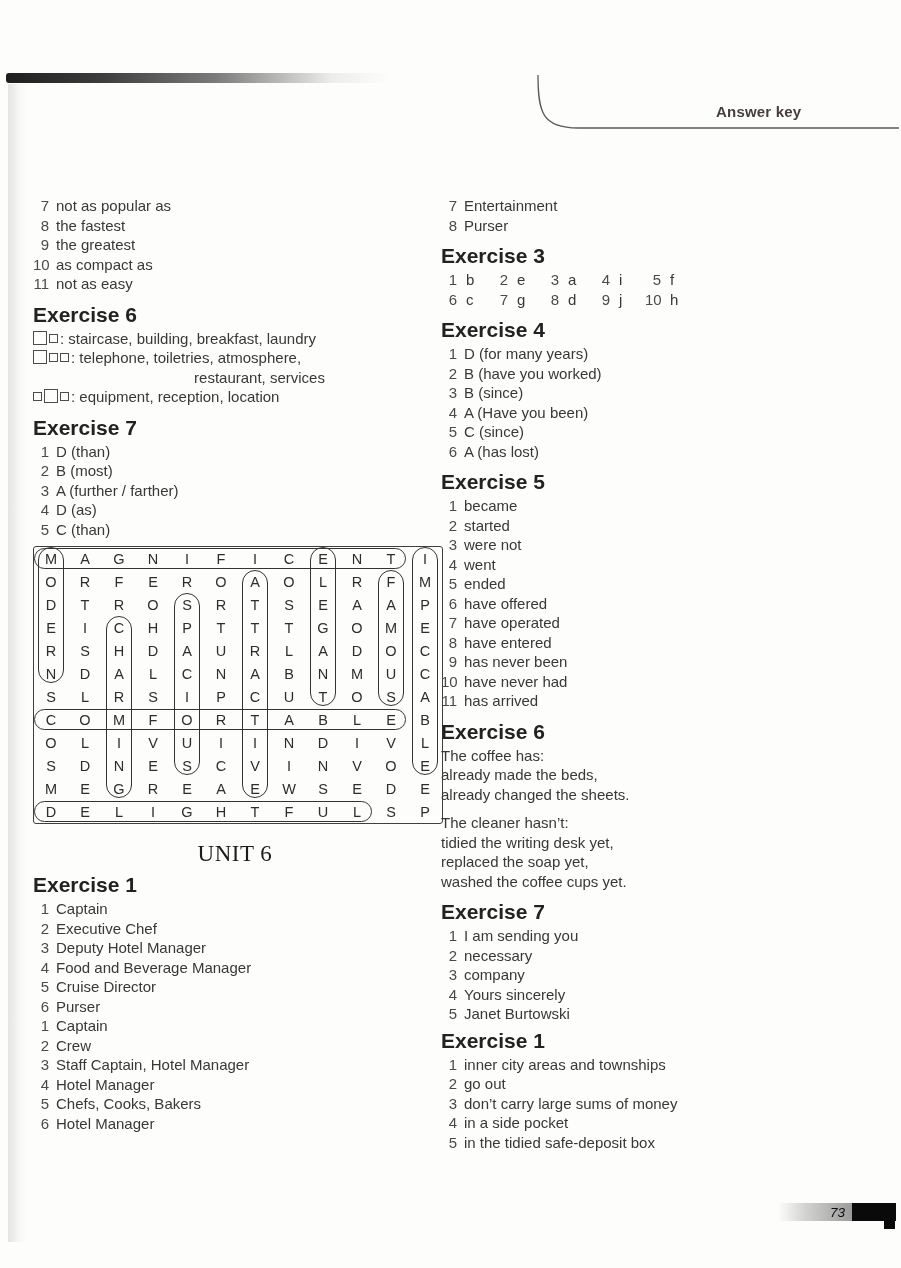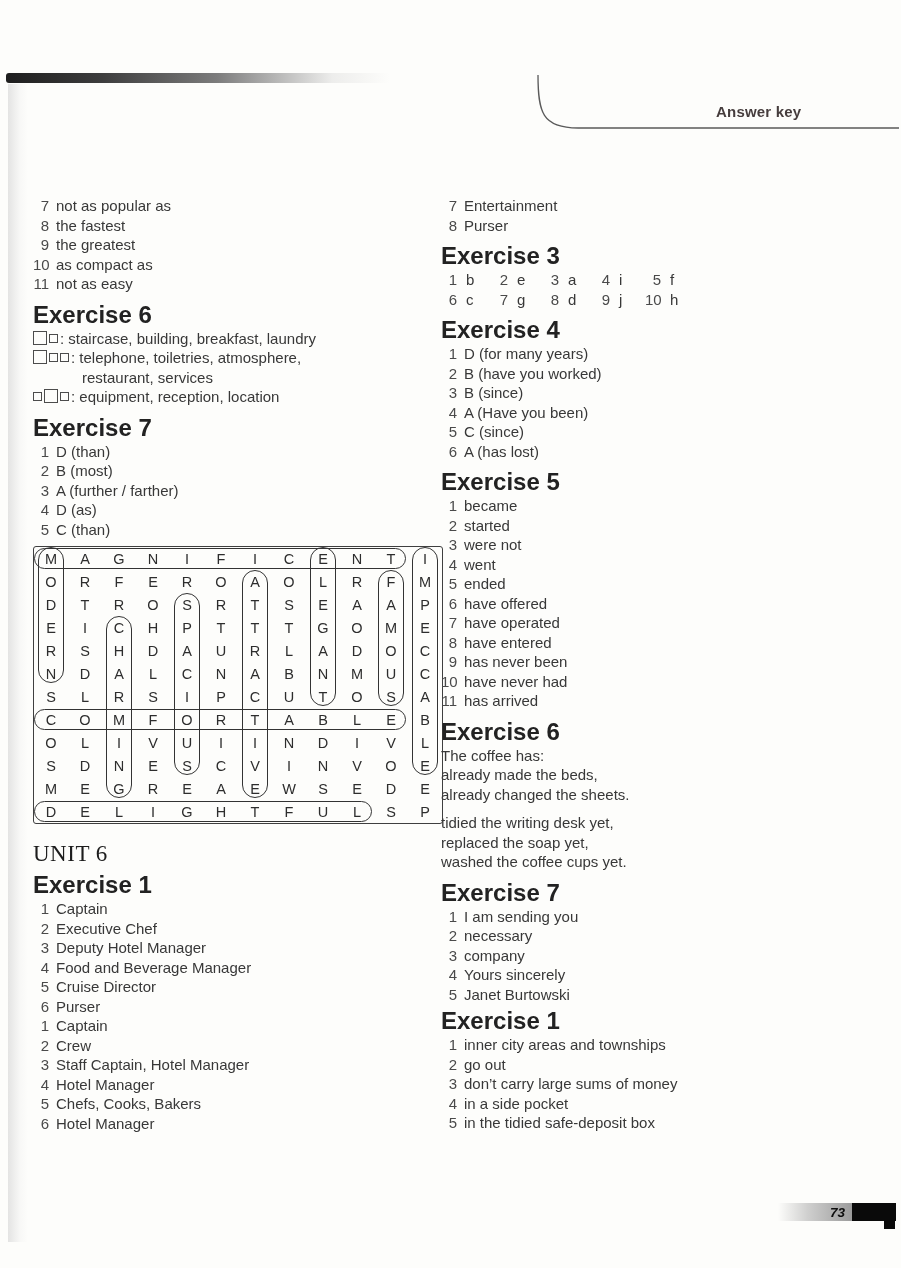--- a/index.html
+++ b/index.html
@@ -31,29 +31,29 @@
     font-size:15px; font-weight:bold; letter-spacing:.2px; color:#463d3d;
   }
 
   
   .col { position:absolute; top:196px; }
   .col-left  { left:33px;  width:404px; }
   .col-right { left:441px; width:452px; }
 
   .li { display:flex; line-height:19.5px; font-size:15px; color:#383838; }
   .li .num { width:16px; text-align:right; margin-right:7px; flex:none; color:#4a4a4a; }
-  .ex-h { font-size:24px; font-weight:bold; color:#222; margin:10px 0 3px; line-height:22px; }
+  .ex-h { font-size:21px; font-weight:bold; color:#222; margin:10px 0 3px; line-height:22px; }
   .unit-h {
     font-family:"Liberation Serif", serif; font-size:23px; color:#1d1d1d;
-    margin:15px 0 2px; line-height:29px; letter-spacing:.5px;
+    margin:15px 0 2px; line-height:29px; letter-spacing:.5px;text-align:center;
   }
 
   
   .pline { line-height:19.5px; font-size:15px; color:#383838; }
-  .pline.indent { padding-left:49px; }
+  .pline.indent { padding-left:49px;text-align:center; }
   .sq { display:inline-block; border:1.3px solid #4c4c4c; background:transparent; }
   .sq.L { width:12px; height:12px; vertical-align:-1px; margin-right:2px; }
   .sq.S { width:7px;  height:7px;  vertical-align:1px;  margin-right:2px; }
 
   
   .prow { display:flex; line-height:19.5px; font-size:15px; }
   .pair { display:flex; width:51px; }
   .pair .pnum { width:16px; text-align:right; margin-right:9px; color:#4a4a4a; }
   .pair .plet { color:#383838; }
 
@@ -73,21 +73,21 @@
   
   .group { margin-bottom:9px; }
   .group .gline { line-height:19.5px; font-size:15px; color:#383838; }
 
   
   .foot { position:absolute; top:1203px; left:778px; height:18px; display:flex; }
   .foot-gray {
     width:74px; display:flex; align-items:center; justify-content:flex-end;
     padding-right:7px; box-sizing:border-box;
     background:linear-gradient(to right, rgba(170,170,170,0) 0%, rgba(170,170,170,.55) 40%, #9b9b9b 100%);
-    font-weight:bold; font-style:italic; font-size:13.5px; color:#0e0e0e;
+    font-weight:normal; font-style:italic; font-size:13.5px; color:#0e0e0e;
   }
   .foot-black { width:44px; background:#0a0a0a; }
   .foot-tail { position:absolute; top:1220px; left:884px; width:11px; height:9px; background:#0a0a0a; }
 </style>
 </head>
 <body>
 
 <div class="page">
 
   <div class="top-scan-bar"></div>
@@ -505,20 +505,21 @@
       </div>
 
     <div class="ex-h">Exercise 6</div>
     <div>
         <div class="group">
           <div class="gline">The coffee has:</div>
           <div class="gline">already made the beds,</div>
           <div class="gline">already changed the sheets.</div>
         </div>
         <div class="group">
+          <div class="gline">The cleaner hasn’t:</div>
           <div class="gline">tidied the writing desk yet,</div>
           <div class="gline">replaced the soap yet,</div>
           <div class="gline">washed the coffee cups yet.</div>
         </div>
       </div>
 
     <div class="ex-h">Exercise 7</div>
     <div>
         <div class="li">
           <span class="num">1</span>

